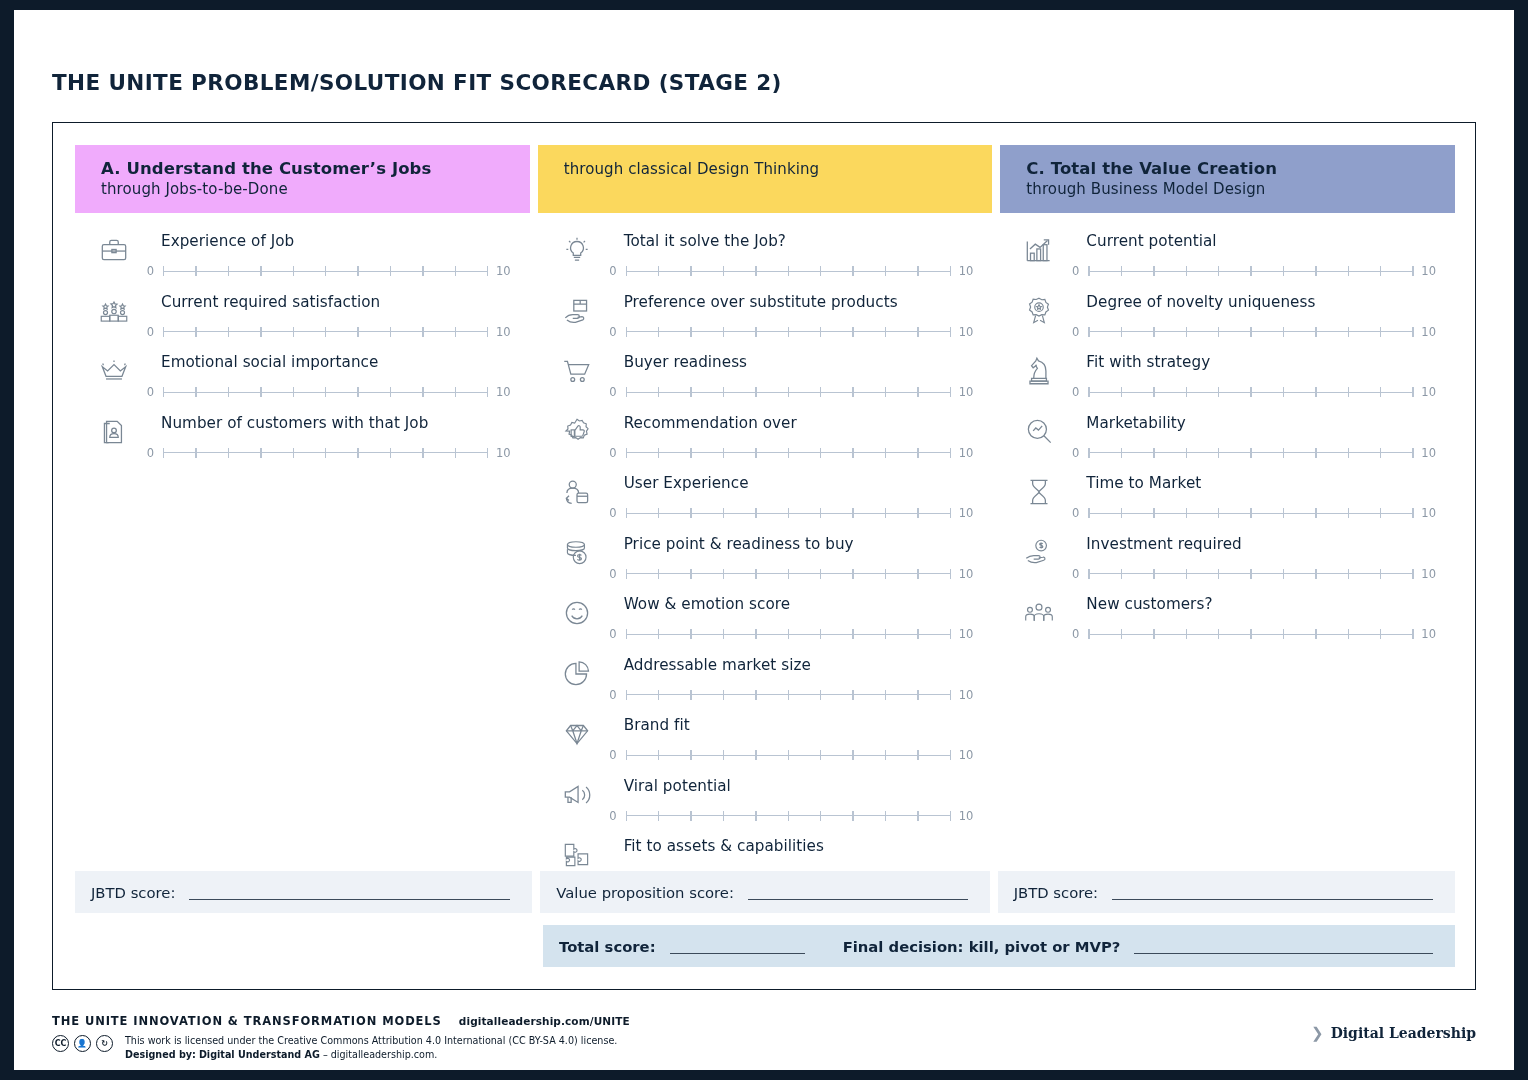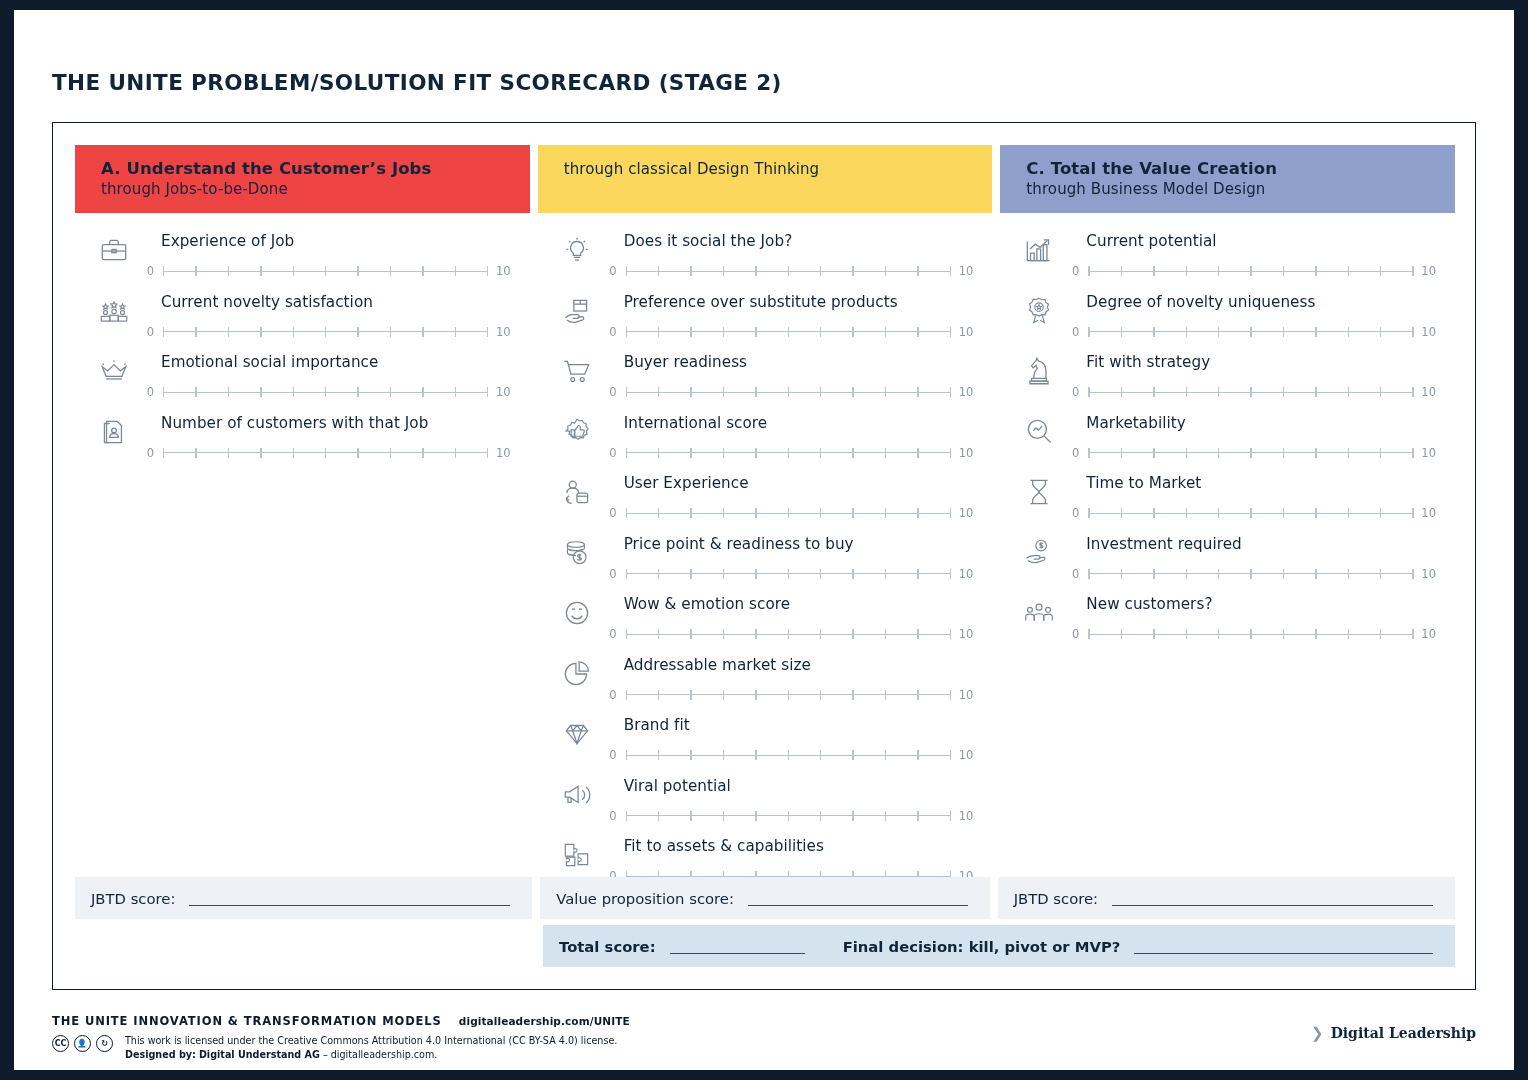--- a/index.html
+++ b/index.html
@@ -50,21 +50,21 @@
     display: flex;
     gap: 8px;
   }
 
   .column { width: 460px; }
 
   .col-header {
     padding: 14px 22px 13px 26px;
     height: 68px;
   }
-  .col-header.a { background: #ef4444; }
+  .col-header.a { background: #f0abfc; }
   .col-header.b { background: #FBD85D; }
   .col-header.c { background: #8F9FCB; }
 
   .col-header .h-title {
     font-size: 16.5px;
     font-weight: bold;
     color: #10243a;
     line-height: 1.2;
     letter-spacing: 0.1px;
   }
@@ -141,21 +141,21 @@
   }
 
   
   .score-area {
     position: absolute;
     left: 22px;
     bottom: 22px;
     width: 1380px;
   }
   .score-row-top { display: flex; gap: 8px; }
-  .score-row-bottom { display: flex; margin-top: 6px; padding-left: 468px; }
+  .score-row-bottom { display: flex; margin-top: 12px; padding-left: 468px; }
 
   .score-box {
     background: #eef2f7;
     height: 42px;
     display: flex;
     align-items: center;
     padding: 0 16px;
     gap: 10px;
   }
   .score-box.w-a { width: 460px; }
@@ -287,21 +287,21 @@
                   <path d="M16 7.5l.9 1.8 2 .3-1.45 1.4.35 2L16 11.9l-1.8.9.35-2-1.45-1.4 2-.3z"></path>
                   <path d="M24 9.5l.8 1.6 1.7.2-1.25 1.2.3 1.7L24 13.4l-1.55.8.3-1.7-1.25-1.2 1.7-.2z"></path>
                   <circle cx="8" cy="17.5" r="1.9"></circle>
                   <circle cx="16" cy="16.5" r="2.1"></circle>
                   <circle cx="24" cy="17.5" r="1.9"></circle>
                   <rect x="4" y="21" width="8" height="4.5"></rect>
                   <rect x="12" y="20" width="8" height="5.5"></rect>
                   <rect x="20" y="21" width="8" height="4.5"></rect>
                 </svg>
               </span>
-            <div class="item-label">Current novelty satisfaction</div>
+            <div class="item-label">Current required satisfaction</div>
             <div class="scale">
               <span class="zero">0</span>
               <span class="track">
                   <span class="line"></span>
                   <span class="tick" style="left: 0%;"></span>
                   <span class="tick" style="left: 10%;"></span>
                   <span class="tick" style="left: 20%;"></span>
                   <span class="tick" style="left: 30%;"></span>
                   <span class="tick" style="left: 40%;"></span>
                   <span class="tick" style="left: 50%;"></span>
@@ -384,21 +384,21 @@
         <div class="items">
 
           <div class="item">
             <span class="item-icon">
                 <svg viewBox="0 0 32 32" fill="none" stroke="currentColor" stroke-width="1.2">
                   <path d="M16 8a6 6 0 0 1 3.5 10.9V21h-7v-2.1A6 6 0 0 1 16 8z"></path>
                   <path d="M13 23h6M14 25.5h4"></path>
                   <path d="M16 4.5v1.8M8.5 7.5l1.3 1.3M23.5 7.5l-1.3 1.3M6 15.5h1.8M24.2 15.5H26"></path>
                 </svg>
               </span>
-            <div class="item-label">Does it social the Job?</div>
+            <div class="item-label">Total it solve the Job?</div>
             <div class="scale">
                 <span class="zero">0</span>
                 <span class="track">
                   <span class="line"></span>
                   <span class="tick" style="left: 0%;"></span>
                   <span class="tick" style="left: 10%;"></span>
                   <span class="tick" style="left: 20%;"></span>
                   <span class="tick" style="left: 30%;"></span>
                   <span class="tick" style="left: 40%;"></span>
                   <span class="tick" style="left: 50%;"></span>
@@ -472,21 +472,21 @@
           </div>
 
           <div class="item">
             <span class="item-icon">
                 <svg viewBox="0 0 32 32" fill="none" stroke="currentColor" stroke-width="1.1">
                   <path d="M16 4l2.2 1.6 2.6-.6 1.3 2.4 2.6.9-.2 2.7 1.9 1.9-1.5 2.3.6 2.7-2.6 1-1 2.6-2.7-.2-2.2 1.6-2.2-1.6-2.7.2-1-2.6-2.6-1 .6-2.7L5.6 15l1.9-1.9-.2-2.7 2.6-.9 1.3-2.4 2.6.6z"></path>
                   <path d="M14 20v-5.5l2.8-4c.7-.9 2.2-.4 2.2.8V14h2.6c.9 0 1.5.8 1.2 1.6l-1.3 3.6c-.2.5-.7.8-1.2.8z"></path>
                   <rect x="10.5" y="14" width="3" height="6.2"></rect>
                 </svg>
               </span>
-            <div class="item-label">International score</div>
+            <div class="item-label">Recommendation over</div>
             <div class="scale">
                 <span class="zero">0</span>
                 <span class="track">
                   <span class="line"></span>
                   <span class="tick" style="left: 0%;"></span>
                   <span class="tick" style="left: 10%;"></span>
                   <span class="tick" style="left: 20%;"></span>
                   <span class="tick" style="left: 30%;"></span>
                   <span class="tick" style="left: 40%;"></span>
                   <span class="tick" style="left: 50%;"></span>

